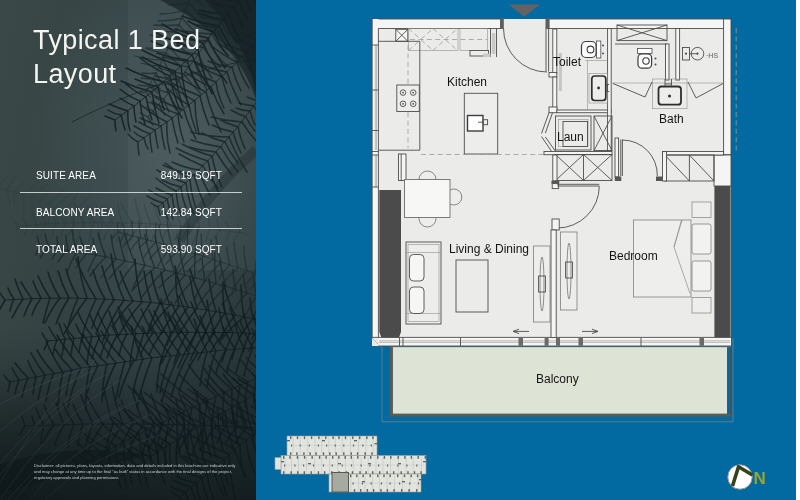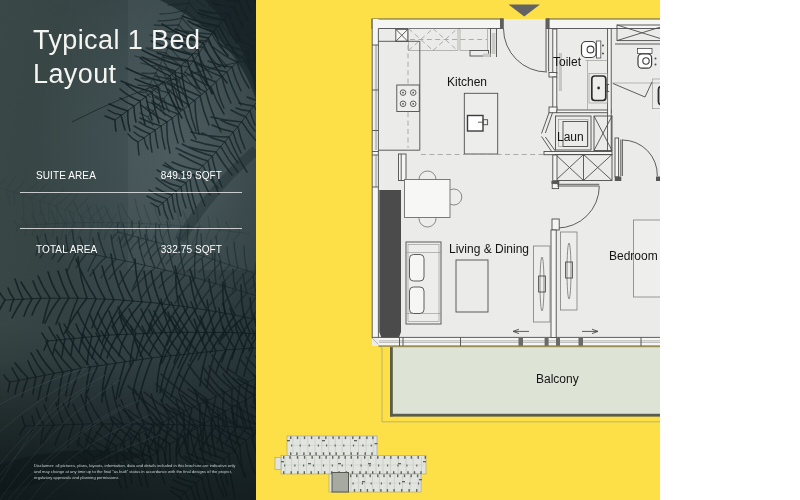--- a/index.html
+++ b/index.html
@@ -1,17 +1,17 @@
 <!DOCTYPE html>
 <html><head>
 <meta charset="utf-8">
 <style>
 html,body{margin:0;padding:0;background:#fff}
 *{box-sizing:border-box}
-.page{position:relative;width:660px;height:500px;overflow:hidden;background:#fde047;font-family:"Liberation Sans",sans-serif}
+.page{position:relative;width:796px;height:500px;overflow:hidden;background:#0369a1;font-family:"Liberation Sans",sans-serif}
 .panel{position:absolute;left:0;top:0;width:256px;height:500px;overflow:hidden;
 background:
 radial-gradient(120% 65% at 0% 105%, rgba(8,16,18,.68) 0%, rgba(8,16,18,0) 62%),
 radial-gradient(90% 55% at 72% 30%, rgba(125,148,152,.16) 0%, rgba(125,148,152,0) 70%),
 linear-gradient(100deg,#3b4848 0%,#374545 20%,#303e41 48%,#283538 78%,#233034 100%);}
 .ttl{position:absolute;left:33px;top:23px;color:#f4f4f0;font-size:27px;line-height:34px;font-weight:400;letter-spacing:.4px}
 .row{position:absolute;left:36px;width:186px;color:#fff;font-size:10px;letter-spacing:.1px}
 .row b{font-weight:400;float:right}
 .hr{position:absolute;left:20px;width:222px;height:1px;background:rgba(255,255,255,.72)}
 .disc{position:absolute;left:34px;top:463px;width:204px;color:#c9d1cf;font-size:4.1px;line-height:5.8px;letter-spacing:0}
@@ -86,23 +86,24 @@
           <path d="M-8,485 C28,440 58,408 92,385"></path>
         </g>
 <rect x="0" y="360" width="256" height="140" fill="url(#fd)"></rect>
 </svg>
 
 <div class="ttl">Typical 1 Bed<br>Layout</div>
 
 <div class="row" style="top:170px">SUITE AREA<b>849.19 SQFT</b></div>
 <div class="hr" style="top:192px"></div>
 
+<div class="row" style="top:207px">BALCONY AREA<b>142.84 SQFT</b></div>
 <div class="hr" style="top:227.5px"></div>
 
-<div class="row" style="top:244px">TOTAL AREA<b>332.75 SQFT</b></div>
+<div class="row" style="top:244px">TOTAL AREA<b>593.90 SQFT</b></div>
 
 <div class="disc">Disclaimer: all pictures, plans, layouts, information, data and details included in this brochure are indicative only<br>and may change at any time up to the final "as built" status in accordance with the final designs of the project,<br>regulatory approvals and planning permissions</div>
 </div>
 
 <svg class="plan" width="800" height="500" viewBox="0 0 800 500">
 <defs>
 <style>
 .w{fill:none;stroke:#4d4d4d;stroke-width:.9}
 .t{fill:none;stroke:#90908d;stroke-width:.6}
 .wf{fill:#f5f5f3;stroke:#4d4d4d;stroke-width:.9}

